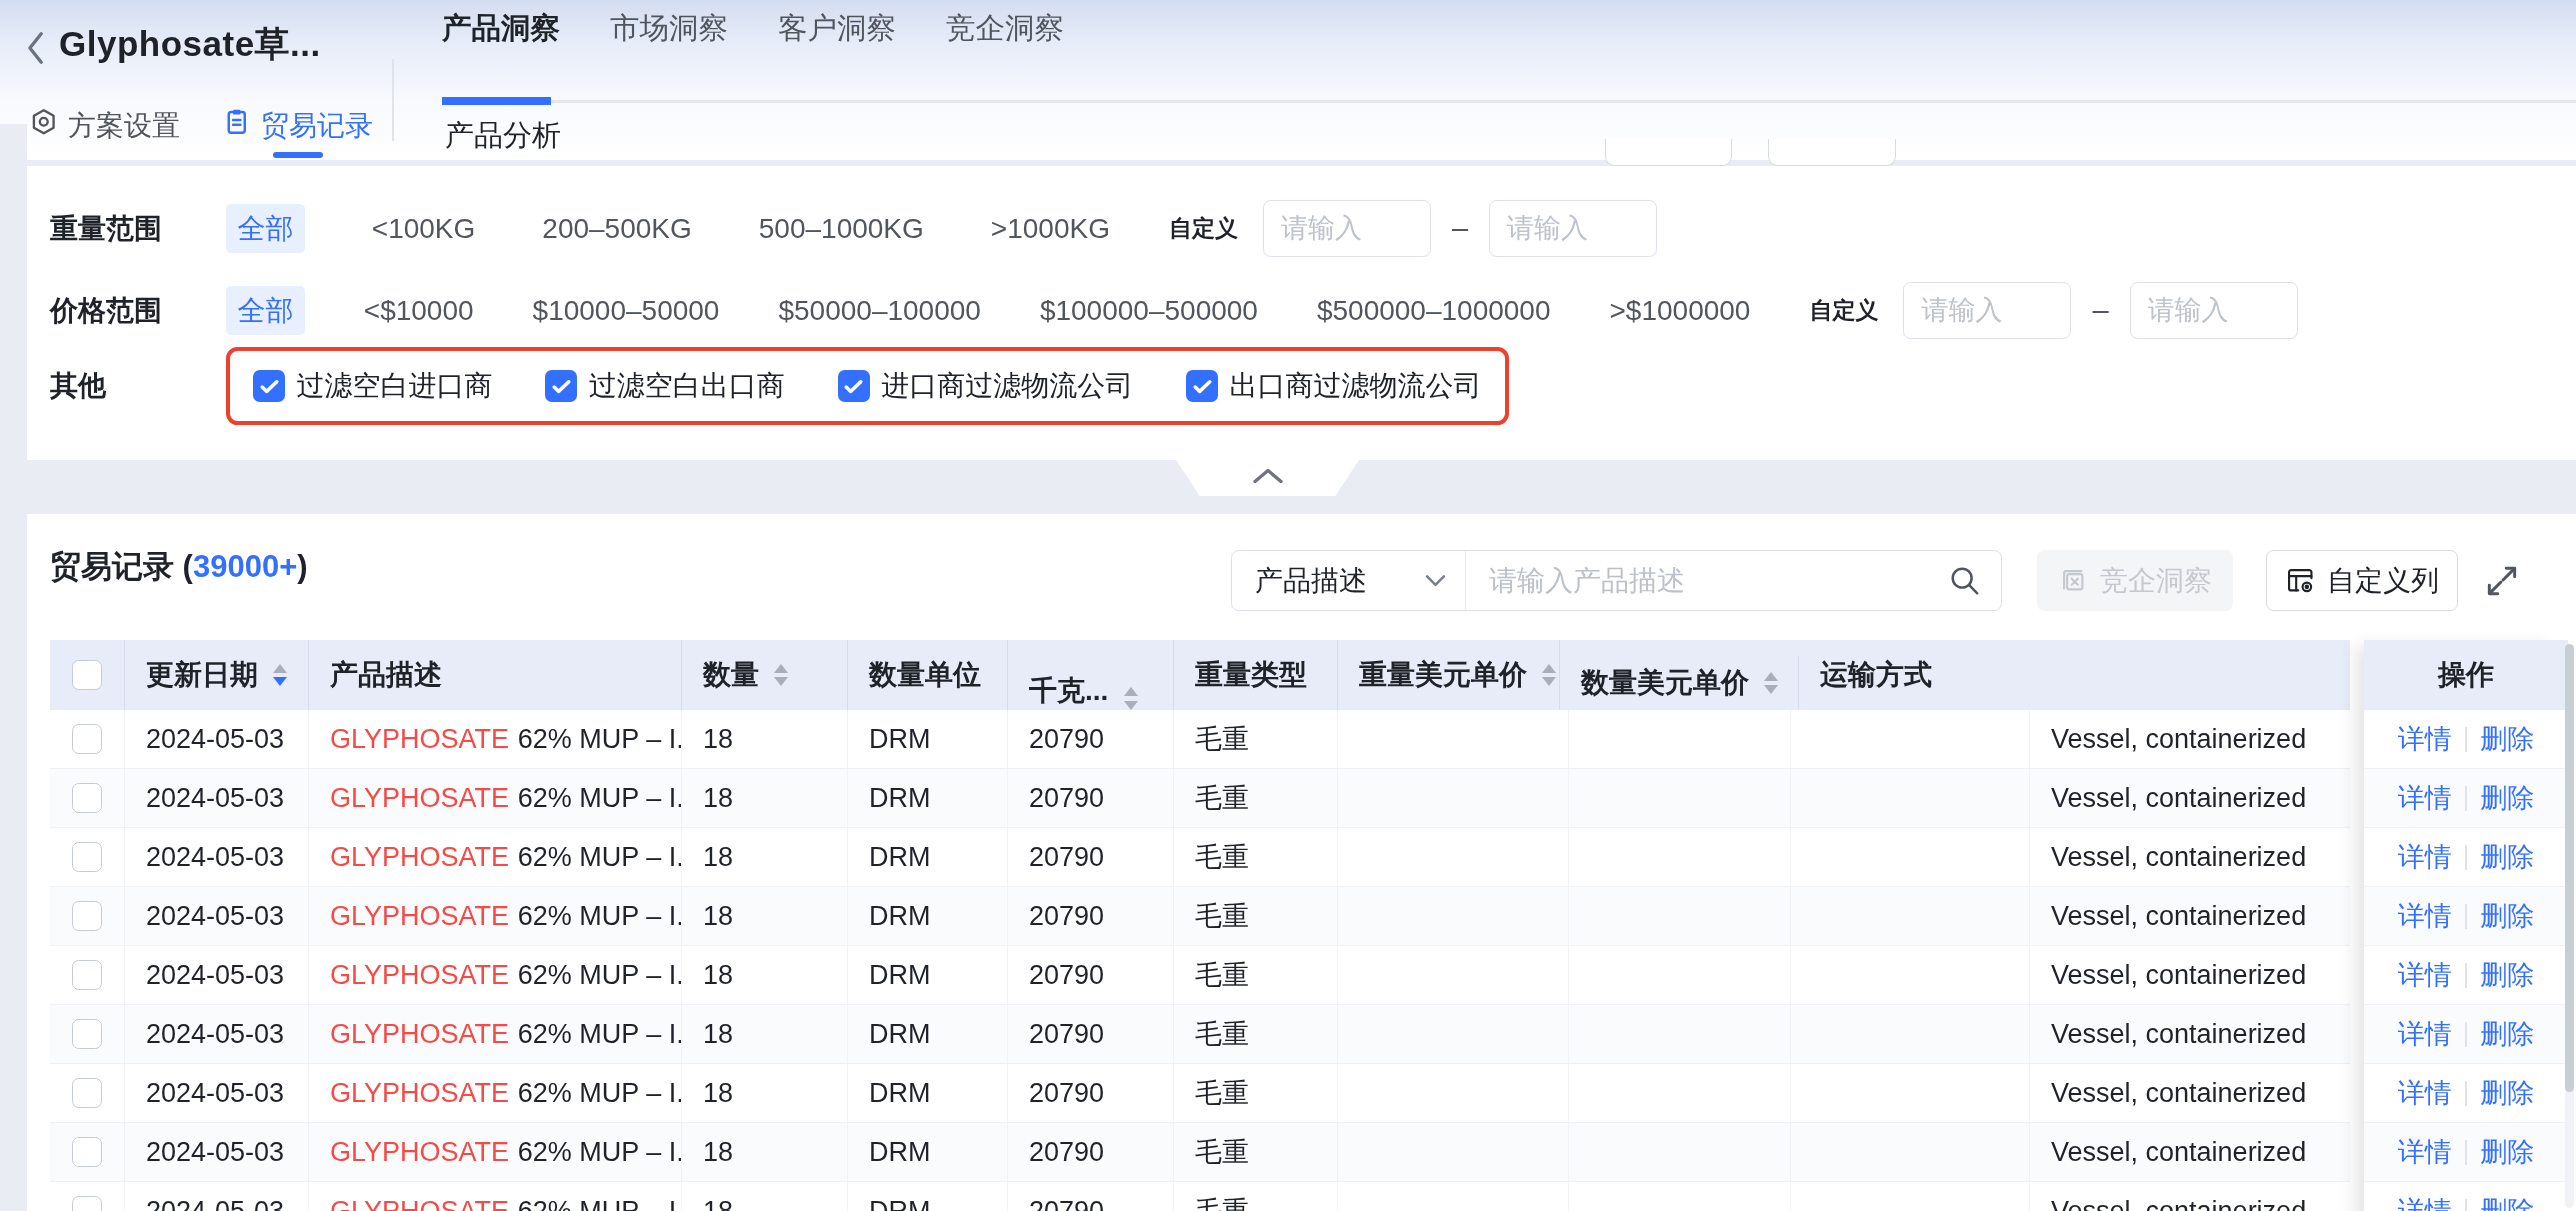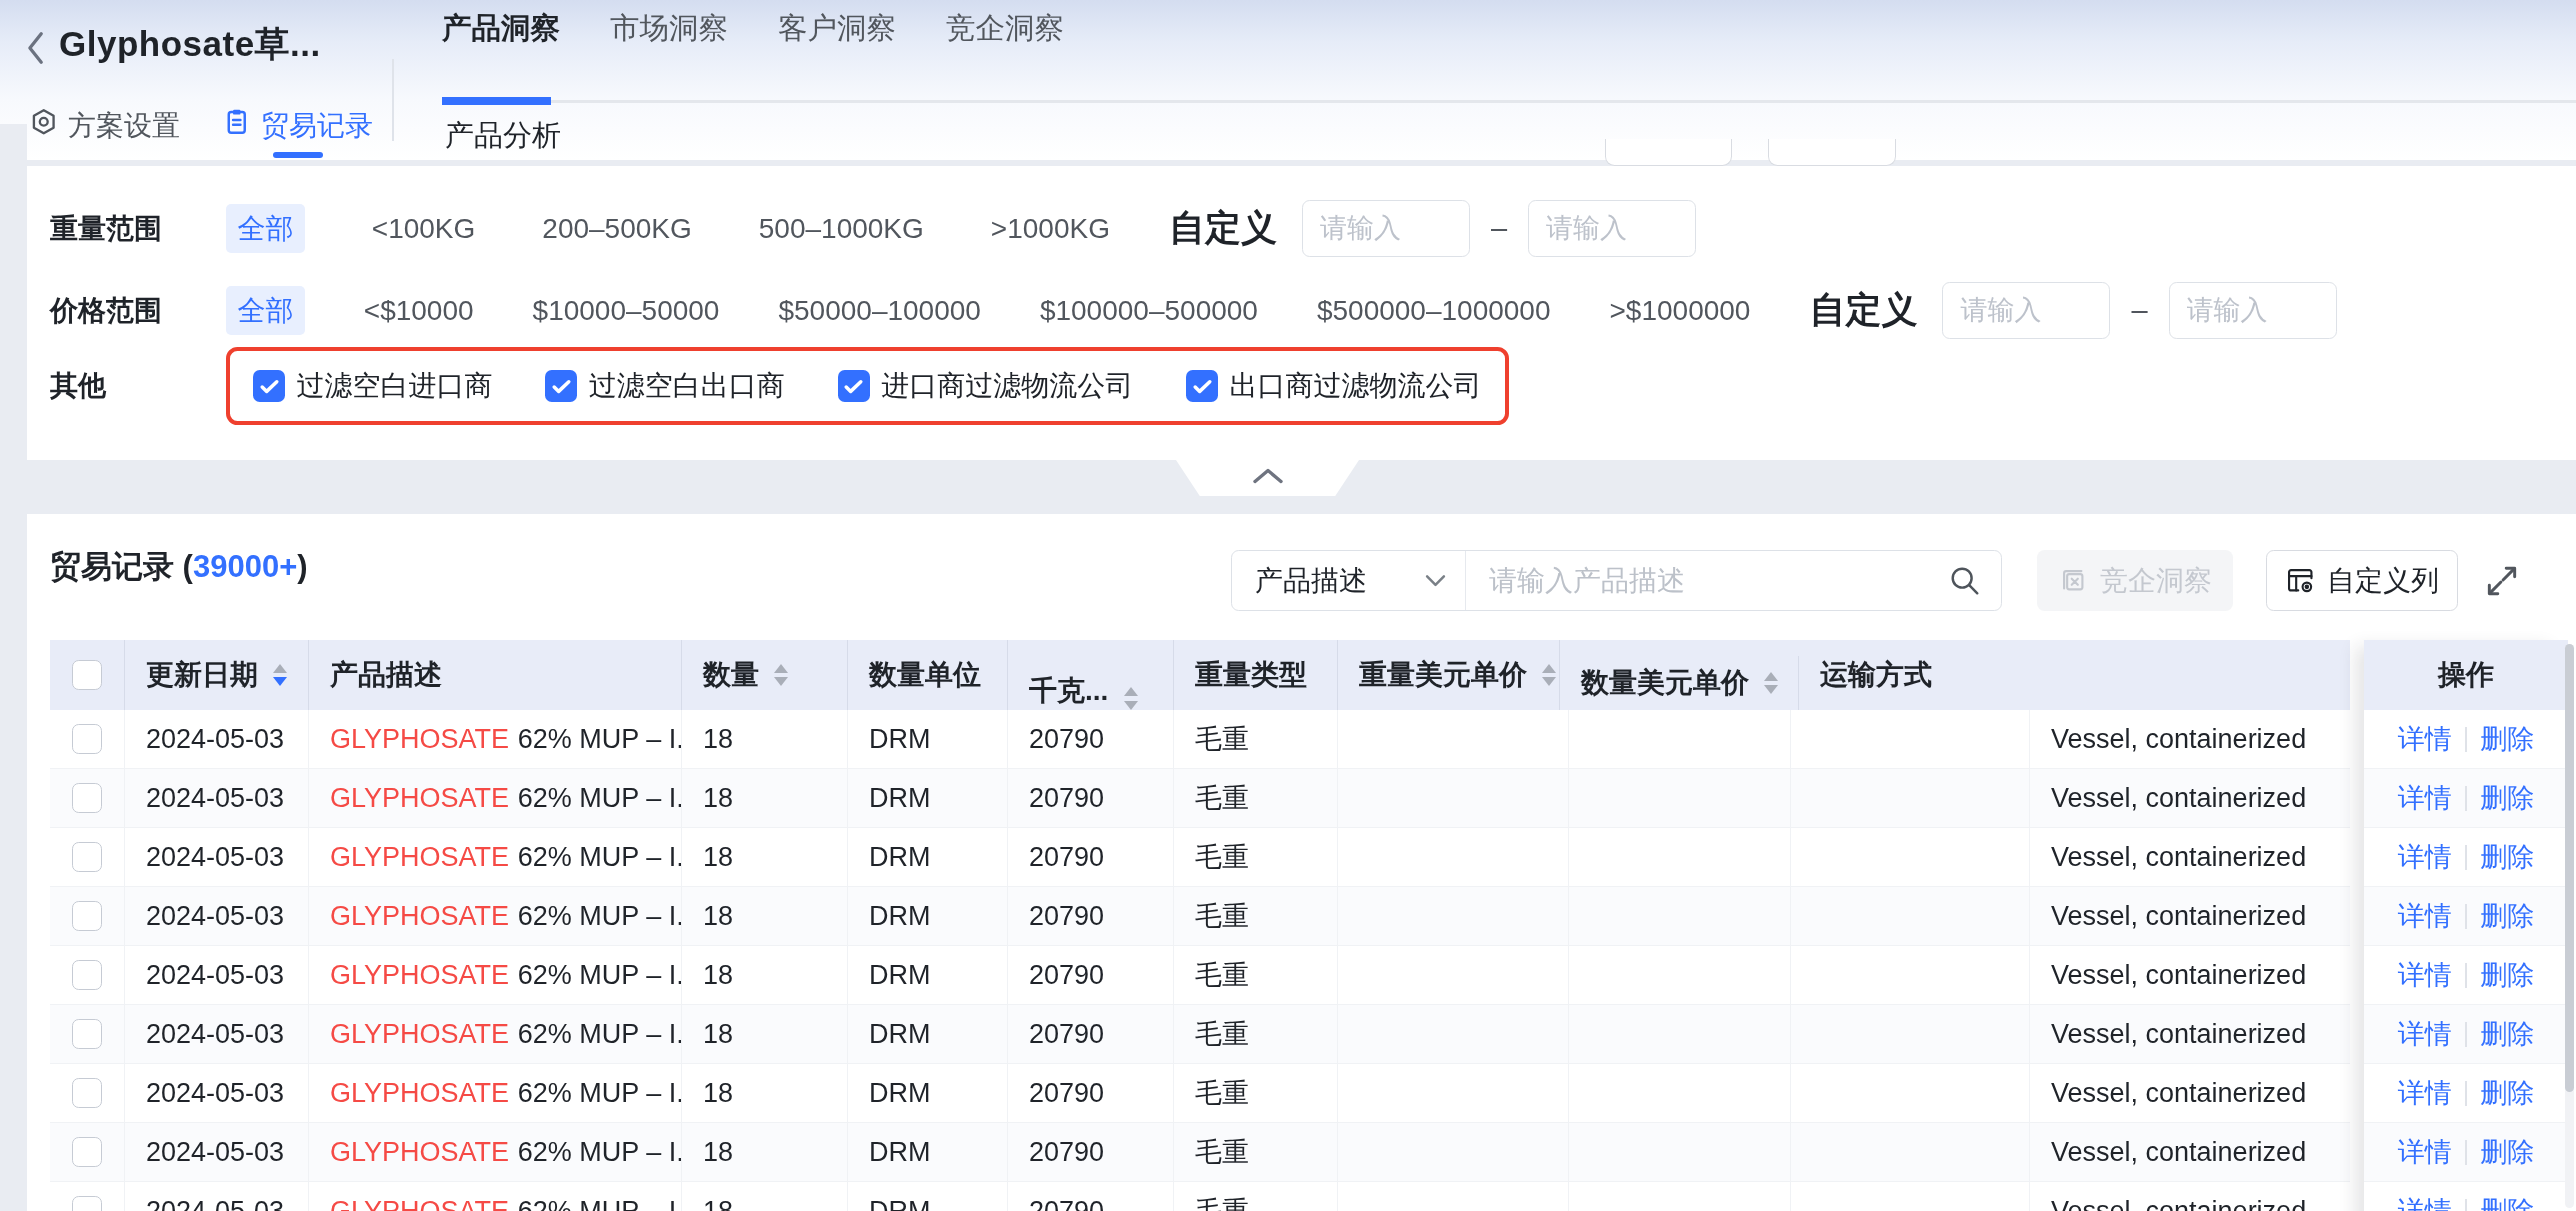--- a/index.html
+++ b/index.html
@@ -37,21 +37,21 @@
   .frow{position:absolute;left:23px;display:flex;align-items:center;}
   .frow1{top:32px;height:61px;}
   .frow2{top:114px;height:61px;}
   .frow3{top:181px;height:78px;}
   .flabel{width:176px;font-size:28px;font-weight:700;color:#1f2329;flex:none;}
   .fopts{display:flex;align-items:center;gap:67px;font-size:28px;color:#51565d;white-space:nowrap;}
   .frow2 .fopts{gap:59px;}
   .fopt{cursor:pointer;}
   .fopt.sel{color:var(--accent);background:#e8effe;padding:5.7px 11.4px;margin:-5.7px 0;border-radius:5px;}
   .fcustom{display:flex;align-items:center;margin-left:59px;}
-  .fcustom-label{font-size:36px;font-weight:700;color:#1f2329;margin-right:25px;}
+  .fcustom-label{font-size:23px;font-weight:700;color:#1f2329;margin-right:25px;}
   .finput{width:168px;height:57px;border:1.9px solid #dde1e7;border-radius:7.6px;font-size:27px;
     padding:0 17px;color:#1f2329;background:#fff;outline:none;}
   .finput::placeholder{color:#bdc2cb;}
   .fdash{margin:0 21px;color:#51565d;font-size:29px;}
   .other-box{display:flex;align-items:center;gap:53px;padding:0 23px;height:78px;
     border:4.8px solid var(--hl);border-radius:11.4px;}
   .cbitem{display:flex;align-items:center;gap:11.4px;cursor:pointer;}
   .cbox{width:32px;height:32px;border-radius:6.7px;background:var(--accent);
     display:flex;align-items:center;justify-content:center;flex:none;}
   .cbox svg{width:25px;height:25px;}

